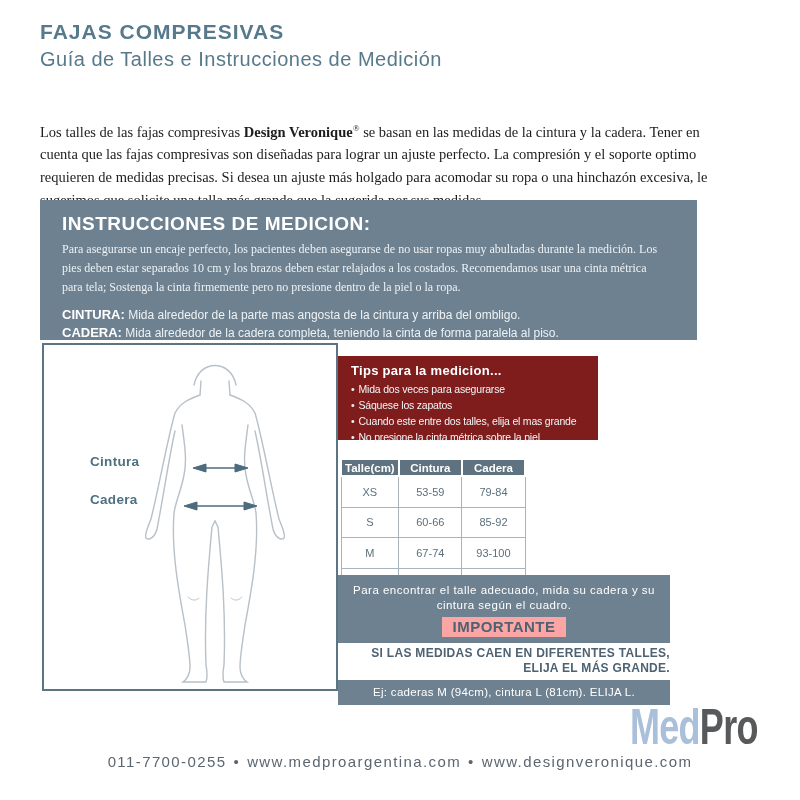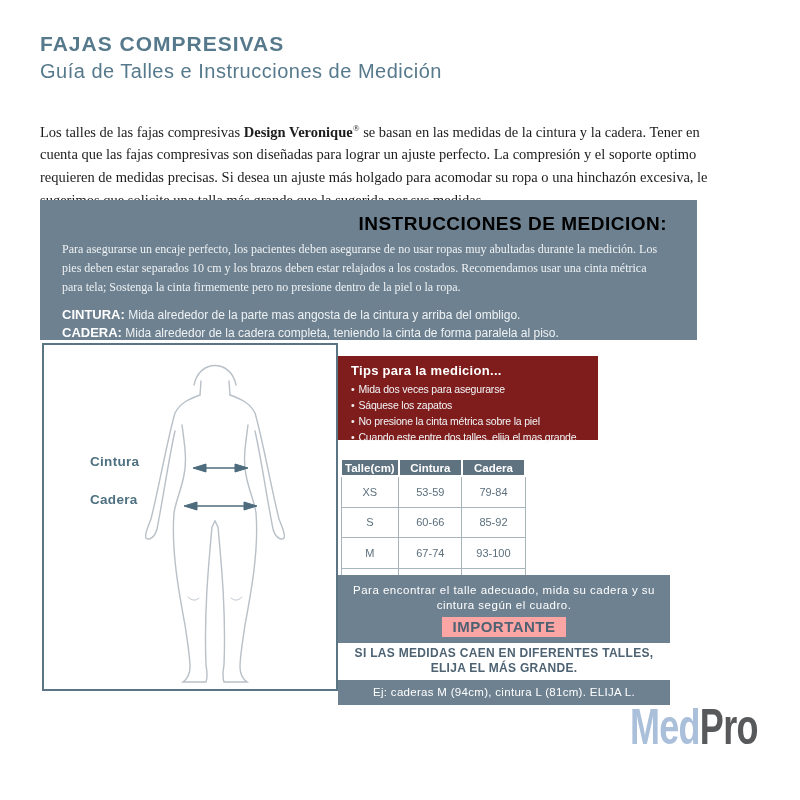--- a/index.html
+++ b/index.html
@@ -1,32 +1,32 @@
 <!DOCTYPE html>
 <html><head>
 <meta charset="utf-8">
 <style>
   html,body{margin:0;padding:0;background:#ffffff;}
   .page{position:relative;width:800px;height:800px;background:#ffffff;overflow:hidden;
         font-family:"Liberation Sans",sans-serif;color:#1c1c1c;}
 
   
-  .hdr{position:absolute;left:40px;top:32px;}
+  .hdr{position:absolute;left:40px;top:20px;}
   .title{margin:0;font-size:21px;font-weight:bold;letter-spacing:1px;color:#56798c;}
   .subtitle{margin:4px 0 0 0;font-size:20px;font-weight:400;letter-spacing:.5px;color:#56798c;}
 
   .intro{position:absolute;left:40px;top:102px;width:700px;
          font-family:"Liberation Serif",serif;font-size:14.5px;line-height:23px;color:#1c1c1c;}
   .intro b{font-weight:bold;}
   .intro sup{font-size:9px;}
 
   
   .instr{position:absolute;left:40px;top:200px;width:657px;height:140px;box-sizing:border-box;
          background:#6e8190;color:#ffffff;padding:13px 30px 0 22px;}
-  .instr h3{margin:0 0 5px 0;font-size:19px;font-weight:bold;letter-spacing:.5px;color:#000000;text-align:right;}
+  .instr h3{margin:0 0 5px 0;font-size:19px;font-weight:bold;letter-spacing:.5px;color:#ffffff;}
   .instr .body{margin:0 0 9px 0;font-family:"Liberation Serif",serif;font-size:12px;
                line-height:19px;color:#eef2f4;}
   .mline{margin:0;font-size:12px;line-height:18px;color:#eef2f4;}
   .mline b{font-size:13px;color:#ffffff;}
 
   
   .figbox{position:absolute;left:42px;top:343px;width:296px;height:348px;box-sizing:border-box;
           background:#ffffff;border:2px solid #5c7585;}
   .figbox svg{position:absolute;left:0;top:0;}
   .figlabel{position:absolute;left:46px;font-size:13.5px;font-weight:600;color:#4e7081;letter-spacing:.3px;}
@@ -48,21 +48,21 @@
   .sizetbl td{background:#ffffff;color:#5b6f7c;font-size:11px;text-align:center;
               border:1px solid #a8b4bc;height:13.6px;padding:8px;}
   .sizetbl .c1{width:56px;} .sizetbl .c2{width:62px;} .sizetbl .c3{width:62px;}
 
   
   .imp{position:absolute;left:338px;top:575px;width:332px;}
   .imp-a{background:#6e8190;color:#ffffff;text-align:center;padding:8px 8px 6px 8px;}
   .imp-a p{margin:0 0 4px 0;font-size:11.5px;line-height:15px;letter-spacing:.5px;}
   .badge{display:inline-block;background:#fca5a5;color:#4d6272;font-size:15px;font-weight:bold;
          letter-spacing:.5px;padding:1px 10px 2px 10px;}
-  .imp-b{background:#ffffff;color:#4d6272;text-align:center;font-size:12px;font-weight:bold;
+  .imp-b{background:#ffffff;color:#4d6272;text-align:right;font-size:12px;font-weight:bold;
          line-height:15px;padding:3px 0 4px 0;letter-spacing:.3px;}
   .imp-c{background:#6e8190;color:#ffffff;text-align:center;font-size:11.5px;
          padding:6px 0 7px 0;letter-spacing:.3px;}
 
   
   .logo{position:absolute;left:630px;top:698px;font-size:50px;font-weight:bold;letter-spacing:-1px;
         transform:scaleX(.72);transform-origin:left top;white-space:nowrap;}
   .logo .med{color:#a9bfda;} .logo .pro{color:#58595b;}
   .footer{position:absolute;left:0;top:753px;width:800px;text-align:center;
           font-size:15px;letter-spacing:1.4px;color:#5b6670;}
@@ -122,22 +122,22 @@
     </svg>
     <span class="figlabel waist">Cintura</span>
     <span class="figlabel hip">Cadera</span>
   </div>
 
   <div class="tips">
     <h4>Tips para la medicion...</h4>
     <ul>
       <li><span class="blt">•</span><span>Mida dos veces para asegurarse</span></li>
       <li><span class="blt">•</span><span>Sáquese los zapatos</span></li>
+      <li><span class="blt">•</span><span>Cuando este entre dos talles, elija el mas grande</span></li>
       <li><span class="blt">•</span><span>No presione la cinta métrica sobre la piel</span></li>
-      <li><span class="blt">•</span><span>Cuando este entre dos talles, elija el mas grande</span></li>
     </ul>
   </div>
 
   <table class="sizetbl">
     <thead>
       <tr>
         <th class="c1">Talle(cm)</th>
         <th class="c2">Cintura</th>
         <th class="c3">Cadera</th>
       </tr>
@@ -175,14 +175,15 @@
     <div class="imp-a">
       <p>Para encontrar el talle adecuado, mida su cadera y su cintura según el cuadro.</p>
       <span class="badge">IMPORTANTE</span>
     </div>
     <div class="imp-b">SI LAS MEDIDAS CAEN EN DIFERENTES TALLES, ELIJA EL MÁS GRANDE.</div>
     <div class="imp-c">Ej: caderas M (94cm), cintura L (81cm). ELIJA L.</div>
   </div>
 
   <div class="logo"><span class="med">Med</span><span class="pro">Pro</span></div>
 
+  <div class="footer"><span>011-7700-0255</span><span class="sep">•</span><span>www.medproargentina.com</span><span class="sep">•</span><span>www.designveronique.com</span></div>
 
 </div>
 
 </body></html>

